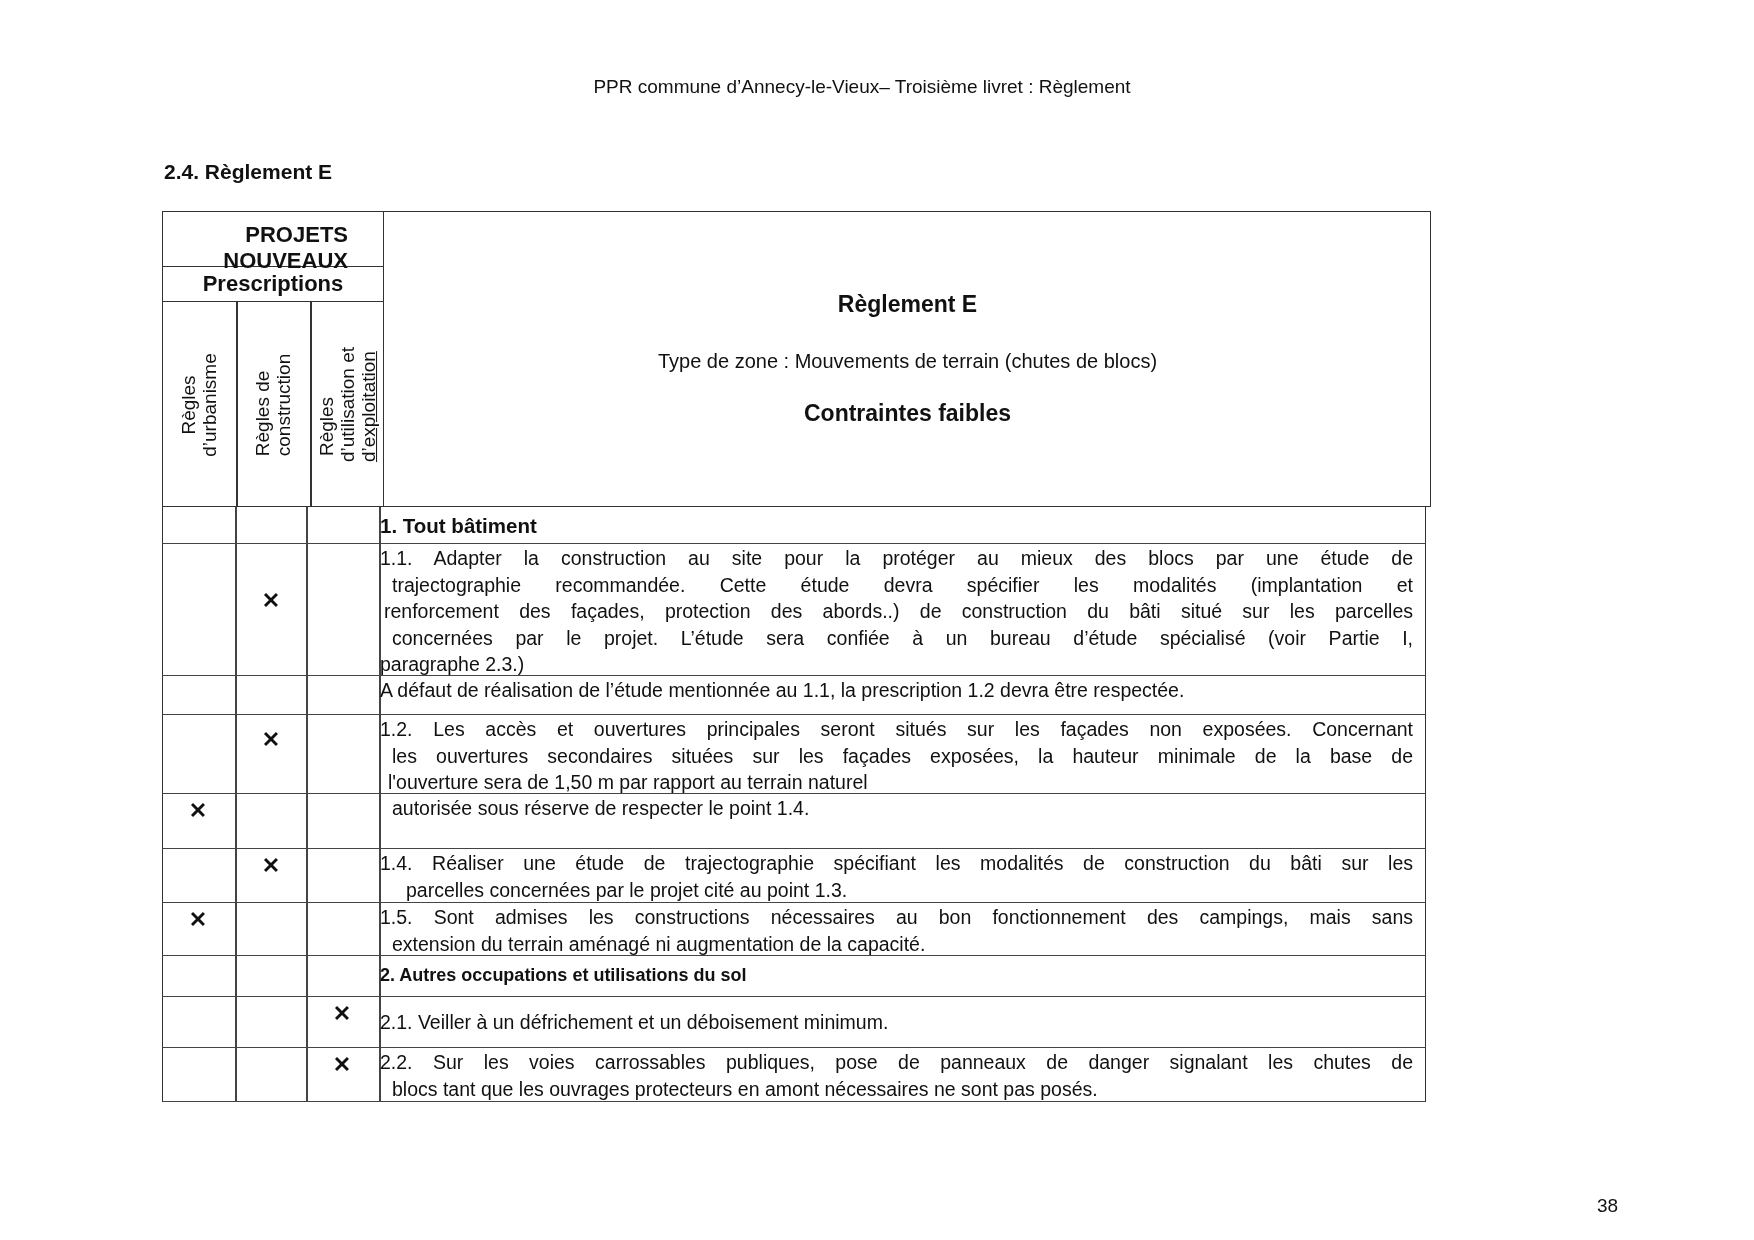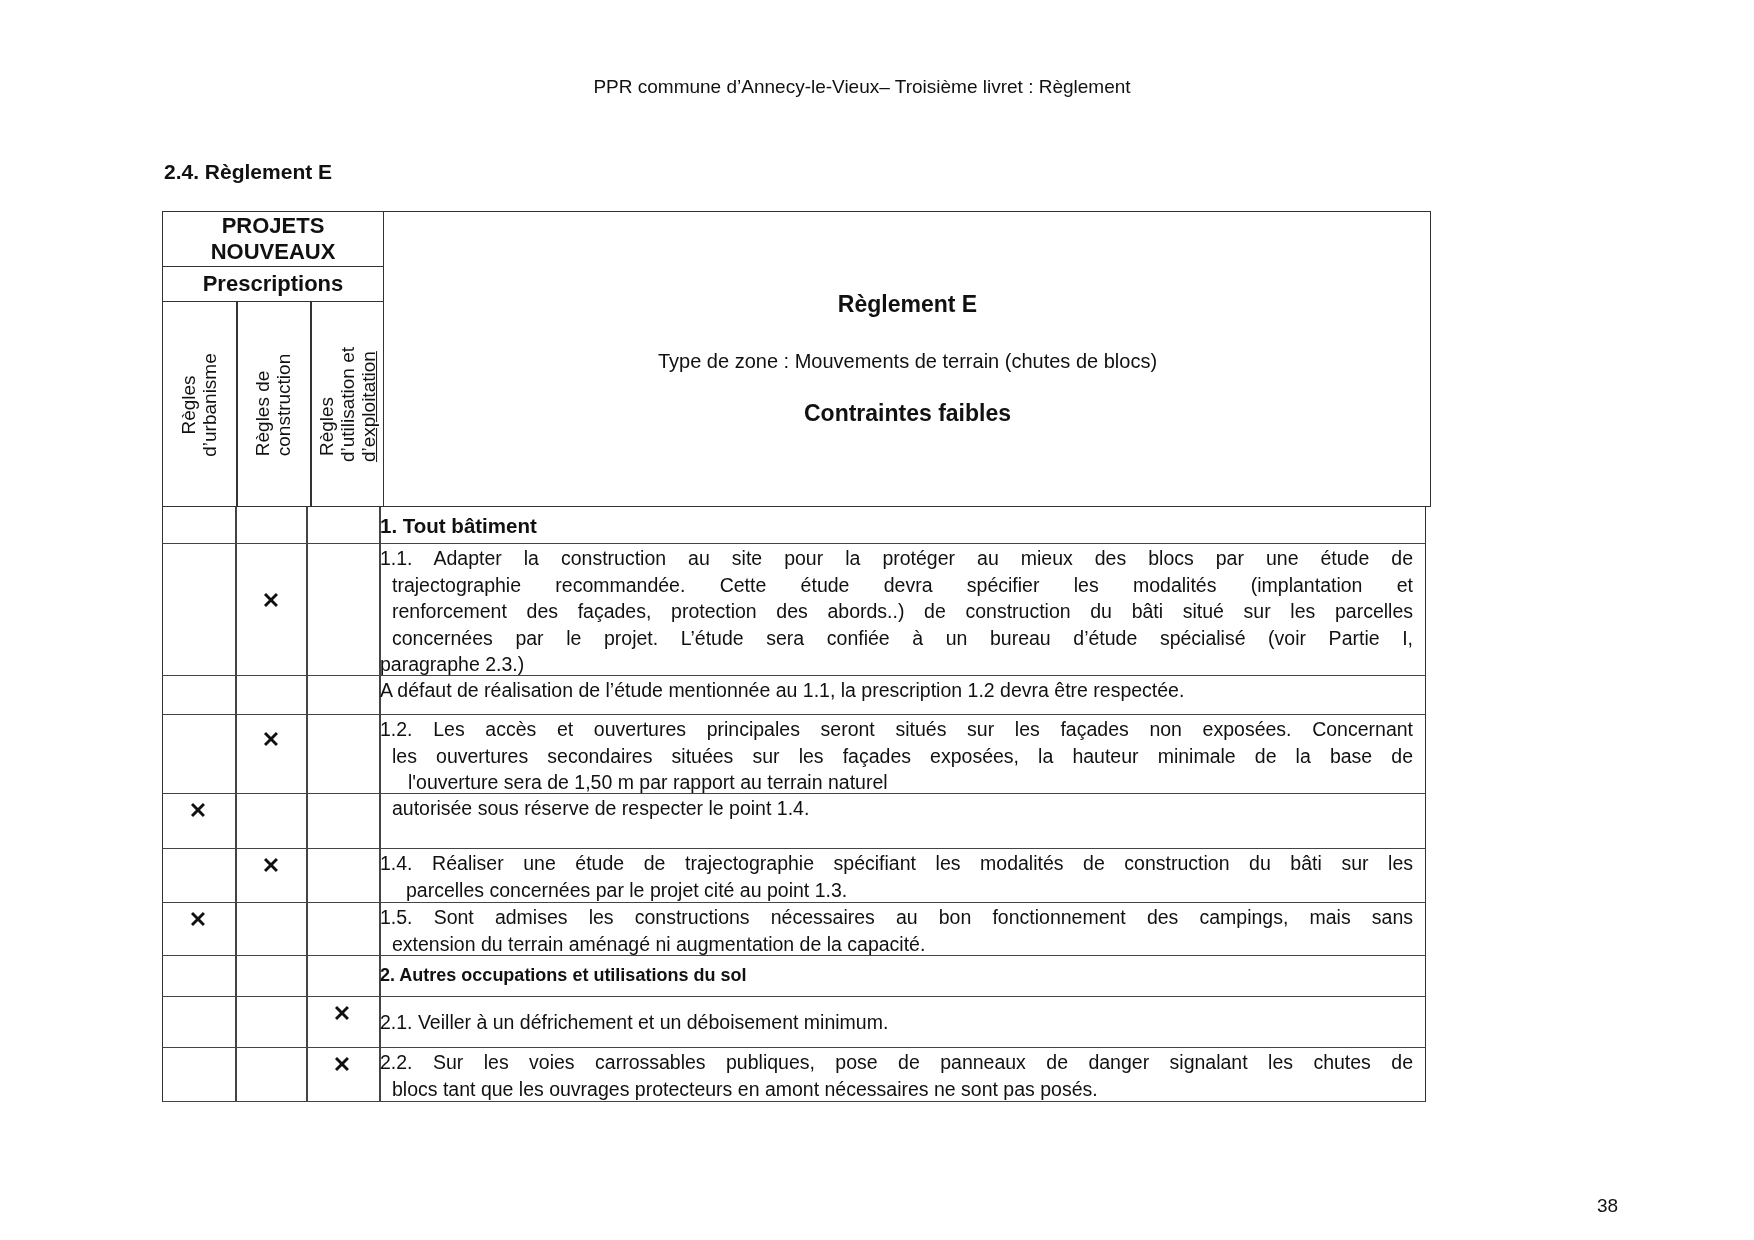--- a/index.html
+++ b/index.html
@@ -34,21 +34,21 @@
 </style>
 </head>
 <body>
 
 <div class="abs running-header"><span>PPR commune d’Annecy-le-Vieux– Troisième livret : Règlement</span></div>
 <div class="abs section-title">2.4. Règlement E</div>
 
 <div class="abs hdr-box"></div>
 <div class="abs hdr-left"></div>
 <div class="abs hdr-projets">
-  <div style="width:150px;margin:0 auto;">PROJETS NOUVEAUX</div>
+  <div style="width:150px;margin:9px auto;text-align:right;">PROJETS NOUVEAUX</div>
 </div>
 <div class="abs hdr-prescr">Prescriptions</div>
 <div class="abs vline" style="left:236px;top:302px;height:205px;"></div>
 <div class="abs vline" style="left:310px;top:302px;height:205px;"></div>
 
 <div class="abs rot-wrap" style="left:162px;width:74px;">
   <div class="rot">
     <div style="text-align:center">Règles</div>
     <div style="text-align:center">d’urbanisme</div>
   </div>
@@ -79,42 +79,42 @@
       <div class="txt bold" style="top: 6px; font-size: 20.5px;">1. Tout bâtiment</div>
     </div>
     <div class="abs row" style="top: 544px; height: 132px;">
       <div class="cell-line" style="left: 72px;"></div>
       <div class="cell-line" style="left: 143px;"></div>
       <div class="cell-line" style="left: 216px;"></div>
       <div class="xmark" style="left: 73px; top: 44px;">✕</div>
       <div class="txt" style="top: 1px;">
         <span style="display: block; text-align-last: justify;">1.1. Adapter la construction au site pour la protéger au mieux des blocs par une étude de</span>
         <span style="display: block; text-align-last: justify; padding-left: 12px;">trajectographie  recommandée. Cette étude devra spécifier les modalités (implantation et</span>
-        <span style="display: block; text-align-last: justify; padding-left: 12px;">renforcement des façades, protection des abords..) de construction du bâti situé sur les parcelles</span>
+        <span style="display: block; text-align-last: justify; padding-left: 4px;">renforcement des façades, protection des abords..) de construction du bâti situé sur les parcelles</span>
         <span style="display: block; text-align-last: justify; padding-left: 12px;">concernées par le projet. L’étude sera confiée à un bureau d’étude spécialisé (voir Partie I,</span>
         <span style="display: block; text-align-last: left; ">paragraphe 2.3.)</span>
       </div>
     </div>
     <div class="abs row" style="top: 676px; height: 39px;">
       <div class="cell-line" style="left: 72px;"></div>
       <div class="cell-line" style="left: 143px;"></div>
       <div class="cell-line" style="left: 216px;"></div>
       <div class="txt" style="top: 1px;">
         <span style="display: block; text-align-last: left;">A défaut de réalisation de l’étude mentionnée au 1.1, la prescription 1.2  devra être respectée.</span>
       </div>
     </div>
     <div class="abs row" style="top: 715px; height: 79px;">
       <div class="cell-line" style="left: 72px;"></div>
       <div class="cell-line" style="left: 143px;"></div>
       <div class="cell-line" style="left: 216px;"></div>
       <div class="xmark" style="left: 73px; top: 12px;">✕</div>
       <div class="txt" style="top: 1px;">
         <span style="display: block; text-align-last: justify;">1.2.  Les accès et ouvertures principales seront situés sur les façades non exposées. Concernant</span>
         <span style="display: block; text-align-last: justify; padding-left: 12px;">les ouvertures secondaires situées sur les façades exposées, la hauteur minimale de la base de</span>
-        <span style="display: block; text-align-last: left; padding-left: 28px;">l'ouverture sera de 1,50 m par rapport au terrain naturel</span>
+        <span style="display: block; text-align-last: left; padding-left: 8px;">l'ouverture sera de 1,50 m par rapport au terrain naturel</span>
       </div>
     </div>
     <div class="abs row" style="top: 794px; height: 55px;">
       <div class="cell-line" style="left: 72px;"></div>
       <div class="cell-line" style="left: 143px;"></div>
       <div class="cell-line" style="left: 216px;"></div>
       <div class="xmark" style="left: 0px; top: 4px;">✕</div>
       <div class="txt" style="top: 1px;">
         <span style="display: block; text-align-last: left; padding-left: 12px;">autorisée sous réserve de respecter le point 1.4.</span>
       </div>

